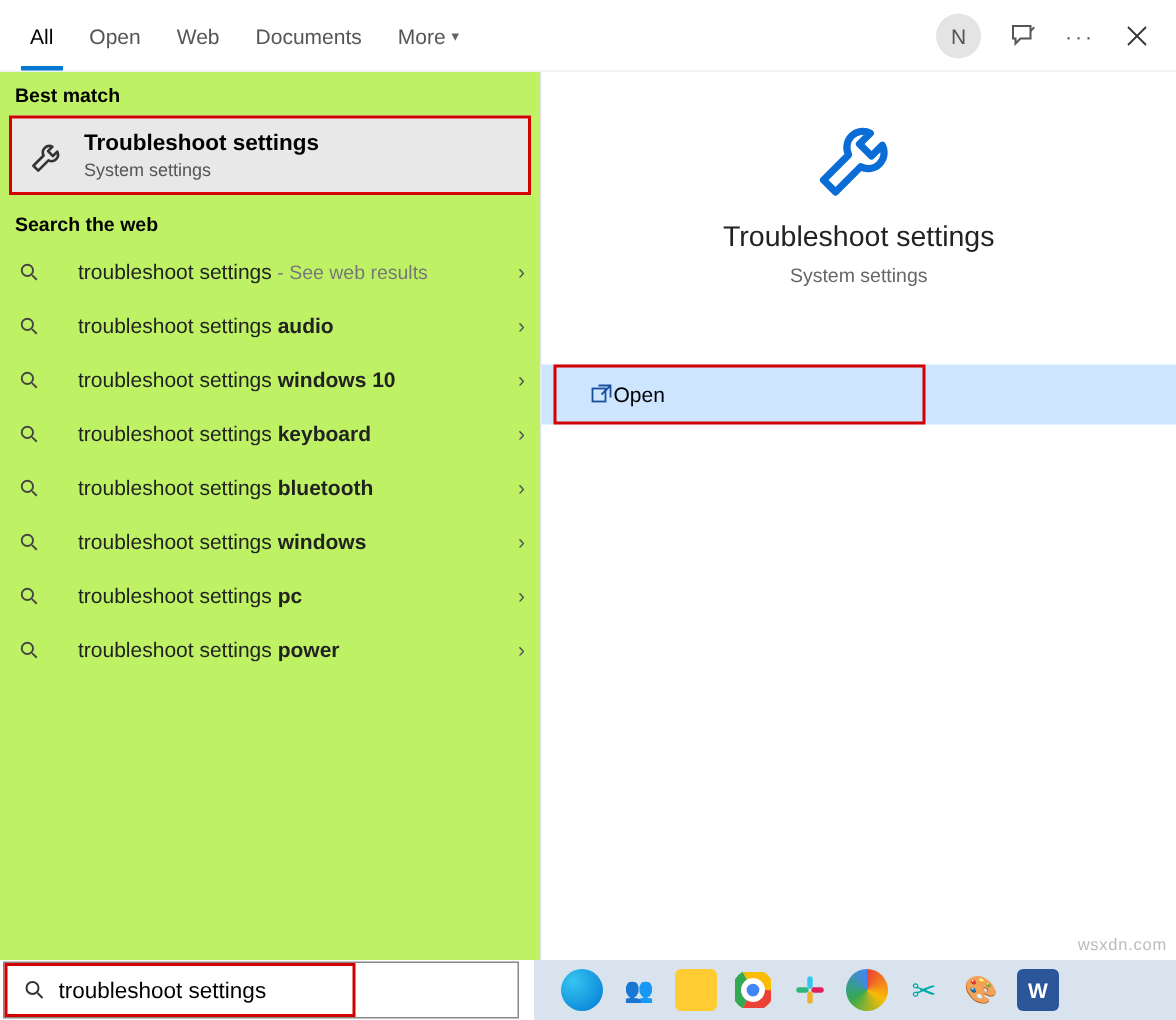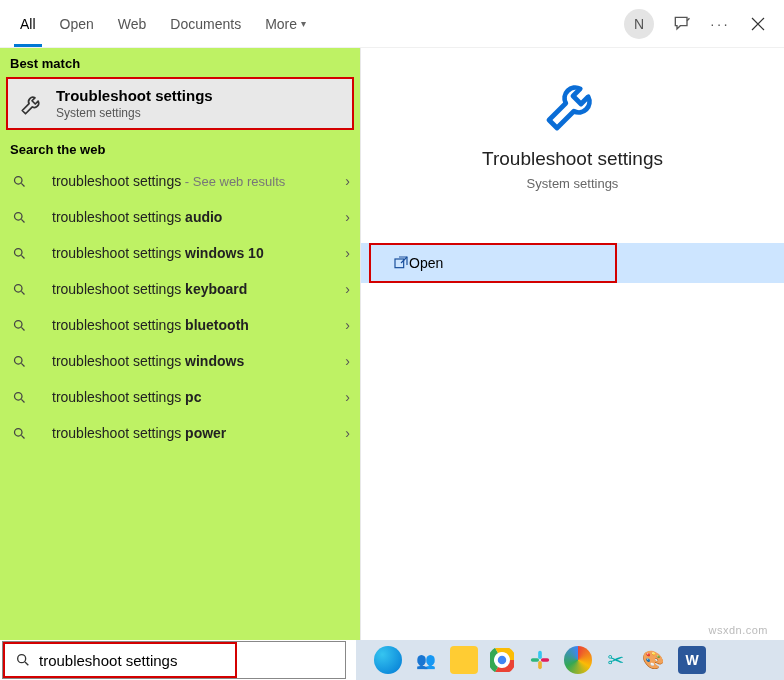--- a/index.html
+++ b/index.html
@@ -33,21 +33,21 @@
   .preview .ptitle { font-size:19px; color:#222; margin-top:12px; }
   .preview .psub { font-size:13px; color:#666; margin-top:6px; }
   .action-row-outer { margin: 40px 0 0 0; height:40px; background:#cde5ff; position:relative;}
   .action-row-outer .frame { position:absolute; top:0; left:8px; width:248px; bottom:0; border:2px solid #d30000; display:flex; align-items:center; padding-left:22px; gap:0;}
   .bottom { position:absolute; left:0; right:0; bottom:0; height:40px; display:flex; align-items:center; }
   .searchbox { width:344px; height:38px; margin-left:2px; border:1px solid #888; background:#fff; display:flex; align-items:center; position:relative;}
   .searchbox .frame { position:absolute; top:0; left:0; width:234px; bottom:0; border:2px solid #d30000; display:flex; align-items:center; padding-left:10px; gap:8px;}
   .searchbox .frame input { border:none; outline:none; font-size:15px; flex:1; background:transparent;}
   .taskbar { position:absolute; bottom:0; right:0; left:356px; height:40px; background:#d9e3ee; display:flex; align-items:center; gap:10px; padding-left:18px; }
   .tb-icon { width:28px; height:28px; border-radius:4px; display:flex; align-items:center; justify-content:center; font-size:16px;}
-  .watermark { position:absolute; right:16px; bottom:44px; font-size:11px; color:#bbb; letter-spacing:.5px;}
+  .watermark { position:absolute; right:6px; bottom:44px; font-size:11px; color:#bbb; letter-spacing:.5px;}
   svg { display:block; }
 </style>
 </head>
 <body>
 
 <div class="window">
   <div class="header">
     <div class="tabs">
       <div class="tab active">
           <span>All</span>

